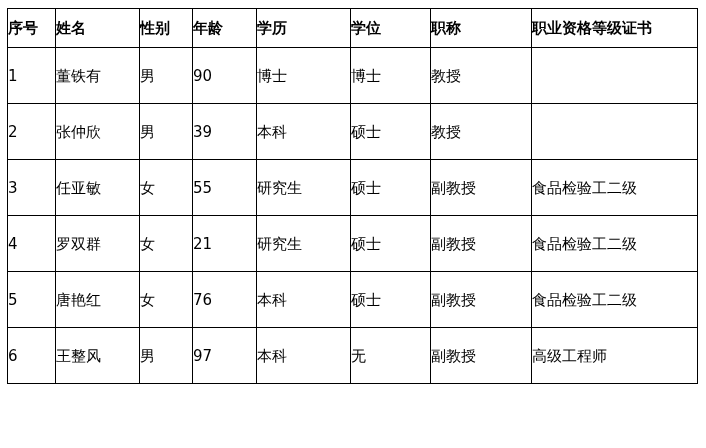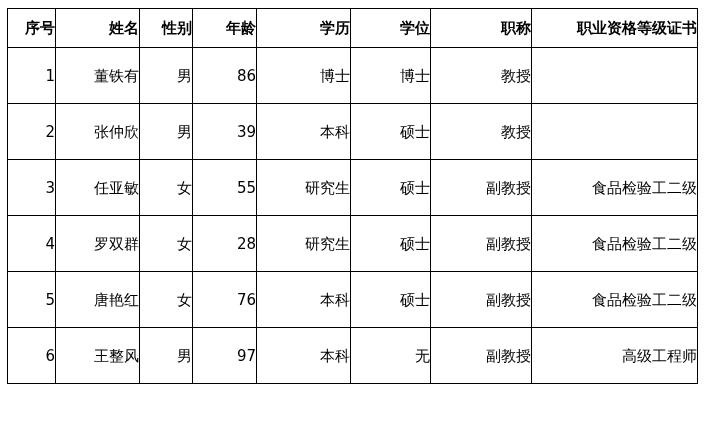--- a/index.html
+++ b/index.html
@@ -22,21 +22,21 @@
   }
   table.grid {
     border-collapse: collapse;
     table-layout: fixed;
     width: 690px;
     margin: 8px 0 0 7px;
   }
   table.grid th,
   table.grid td {
     border: 1px solid #000000;
-    text-align: right;
+    text-align: left;
     vertical-align: middle;
     padding: 0;
     font-weight: normal;
     font-size: 15px;
     line-height: 1.2;
     color: #000000;
   }
   table.grid thead th {
     height: 38px;
     font-weight: bold;
@@ -81,21 +81,21 @@
         <th>学位</th>
         <th>职称</th>
         <th>职业资格等级证书</th>
       </tr>
     </thead>
     <tbody>
       <tr>
         <td>1</td>
         <td>董铁有</td>
         <td>男</td>
-        <td>86</td>
+        <td>90</td>
         <td>博士</td>
         <td>博士</td>
         <td>教授</td>
         <td></td>
       </tr>
       <tr>
         <td>2</td>
         <td>张仲欣</td>
         <td>男</td>
         <td>39</td>
@@ -111,21 +111,21 @@
         <td>55</td>
         <td>研究生</td>
         <td>硕士</td>
         <td>副教授</td>
         <td>食品检验工二级</td>
       </tr>
       <tr>
         <td>4</td>
         <td>罗双群</td>
         <td>女</td>
-        <td>28</td>
+        <td>21</td>
         <td>研究生</td>
         <td>硕士</td>
         <td>副教授</td>
         <td>食品检验工二级</td>
       </tr>
       <tr>
         <td>5</td>
         <td>唐艳红</td>
         <td>女</td>
         <td>76</td>

